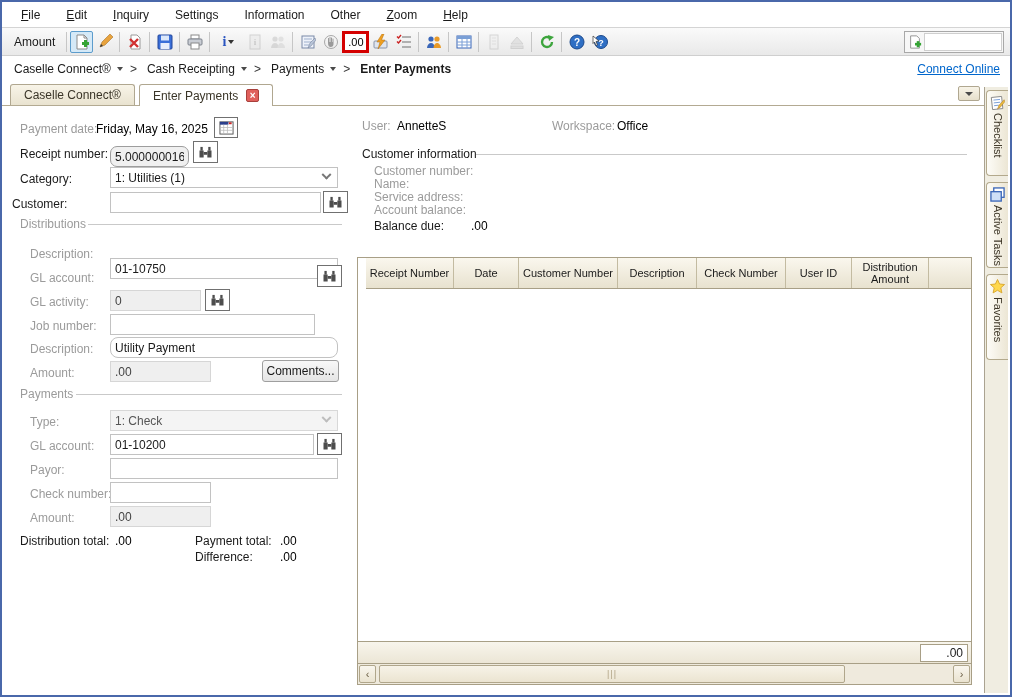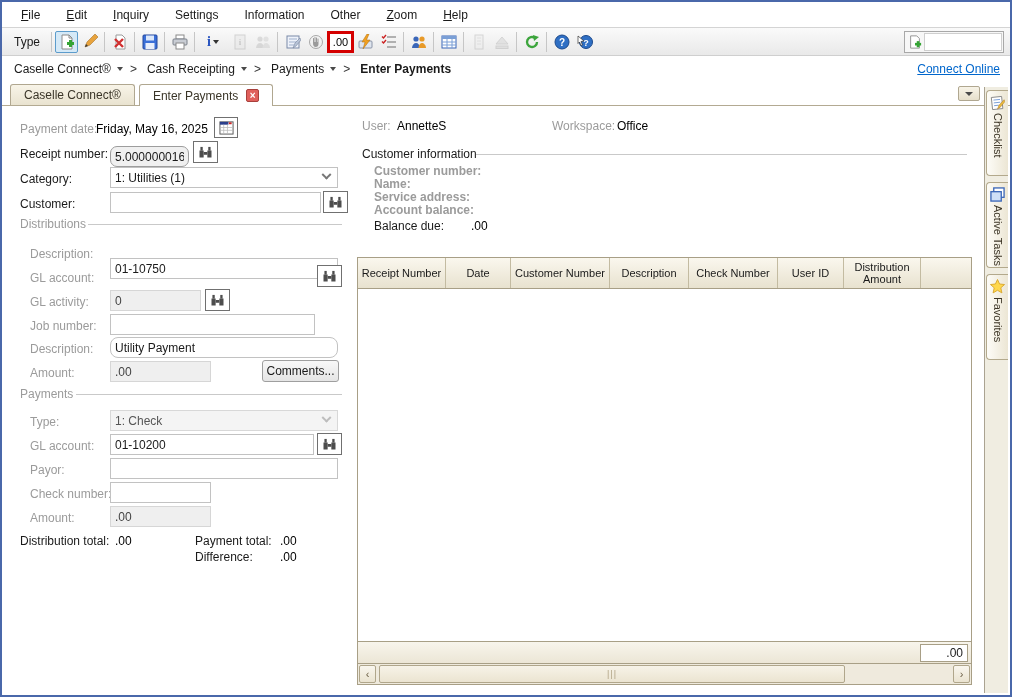--- a/index.html
+++ b/index.html
@@ -80,27 +80,27 @@
   .push-btn { position:absolute; height:22px; border:1px solid #9f9f9f; border-radius:3px;
               background:linear-gradient(#f8f8f8,#e5e5e5); display:flex; align-items:center;
               justify-content:center; padding:0 8px; color:#1a1a1a; }
 
   .grp-title { position:absolute; color:#9b9b9b; white-space:nowrap; }
   .grp-line { position:absolute; height:1px; background:#c9c9c9; }
   .grp-title.dark { color:#1a1a1a; }
 
   
   .right-panel { position:absolute; left:350px; top:0; width:634px; height:100%; }
-  .ci-label { position:absolute; color:#9b9b9b; line-height:13px; white-space:nowrap;font-weight:bold; }
+  .ci-label { position:absolute; color:#9b9b9b; line-height:13px; white-space:nowrap; }
 
   
   .grid-panel { position:absolute; left:3px; top:149px; width:615px; height:428px;
                 border:1px solid #a89f86; display:flex; flex-direction:column; background:#fff; }
   .grid-header { display:flex; height:31px; border-bottom:1px solid #a89f86; overflow:hidden;
-                 background:linear-gradient(#faf7ee,#e8e2cf); }
+                 background:linear-gradient(#faf7ee,#e8e2cf);margin-left:8px; }
   .gh-cell { border-right:1px solid #c3bba1; display:flex; align-items:center; justify-content:center;
              text-align:center; font-size:11px; line-height:12px; padding:1px 2px; flex-shrink:0; }
   .gh-cell:nth-child(1){width:88px} .gh-cell:nth-child(2){width:65px} .gh-cell:nth-child(3){width:99px}
   .gh-cell:nth-child(4){width:79px} .gh-cell:nth-child(5){width:89px} .gh-cell:nth-child(6){width:66px}
   .gh-cell:nth-child(7){width:77px} .gh-cell:nth-child(8){flex:1 0 49px; border-right:none; }
   .grid-body { flex:1; background:#fff; }
   .grid-total { height:22px; border-top:1px solid #a89f86; background:linear-gradient(#f8f5ec,#ece6d6);
                 display:flex; align-items:center; justify-content:flex-end; }
   .total-box { width:48px; height:18px; margin-right:3px; background:#fff; border:1px solid #a89f86;
                display:flex; align-items:center; justify-content:flex-end; padding-right:4px; font-size:12px; }
@@ -134,21 +134,21 @@
     <div class="menu-item"><span class="u">E</span><span>dit</span></div>
     <div class="menu-item"><span class="u">I</span><span>nquiry</span></div>
     <div class="menu-item"><span class="u"></span><span>Settings</span></div>
     <div class="menu-item"><span class="u"></span><span>Information</span></div>
     <div class="menu-item"><span class="u"></span><span>Other</span></div>
     <div class="menu-item"><span class="u">Z</span><span>oom</span></div>
     <div class="menu-item"><span class="u">H</span><span>elp</span></div>
   </div>
 
   <div class="toolbar">
-    <div class="tb-close">Type</div>
+    <div class="tb-close">Amount</div>
     <div class="tb-sep"></div>
 
     <div class="tbtn sel">
       <span>
           <svg width="16" height="16" viewBox="0 0 16 16">
             <path d="M3 1h7l3 3v11H3z" fill="#fff" stroke="#8a8a8a"></path>
             <path d="M10 1v3h3" fill="none" stroke="#8a8a8a"></path>
             <rect x="8" y="8" width="7" height="3" fill="#35a435"></rect>
             <rect x="10" y="6" width="3" height="7" fill="#35a435"></rect>
           </svg>
@@ -381,21 +381,21 @@
           </svg>
         </span>
     </div>
 
     <span class="lbk" style="left:16px;top:61px">Category:</span>
     <div class="dd" style="left:106px;top:59px;width:228px">
       <span class="dd-txt">1: Utilities (1)</span>
         <i class="chev"></i>
     </div>
 
-    <span class="lbk" style="left:16px;top:86px">Customer:</span>
+    <span class="lbk" style="left:8px;top:86px">Customer:</span>
     <input class="inp" style="left: 106px; top: 84px; width: 211px;" value="">
     <div class="sq-btn" style="left:319px;top:83px">
       <span>
           <svg width="15" height="12" viewBox="0 0 16 13">
             <path d="M1.5 5h4.5v7.5H1.5z M10 5h4.5v7.5H10z" fill="#4d4d4d"></path>
             <rect x="2.5" y="1" width="2.5" height="4" fill="#4d4d4d"></rect>
             <rect x="11" y="1" width="2.5" height="4" fill="#4d4d4d"></rect>
             <rect x="6" y="6.5" width="4" height="3" fill="#4d4d4d"></rect>
           </svg>
         </span>

